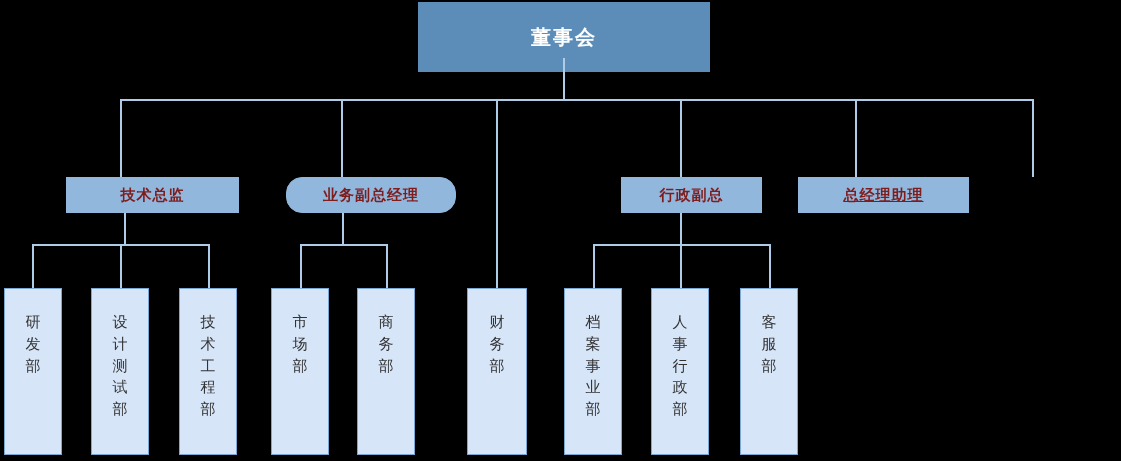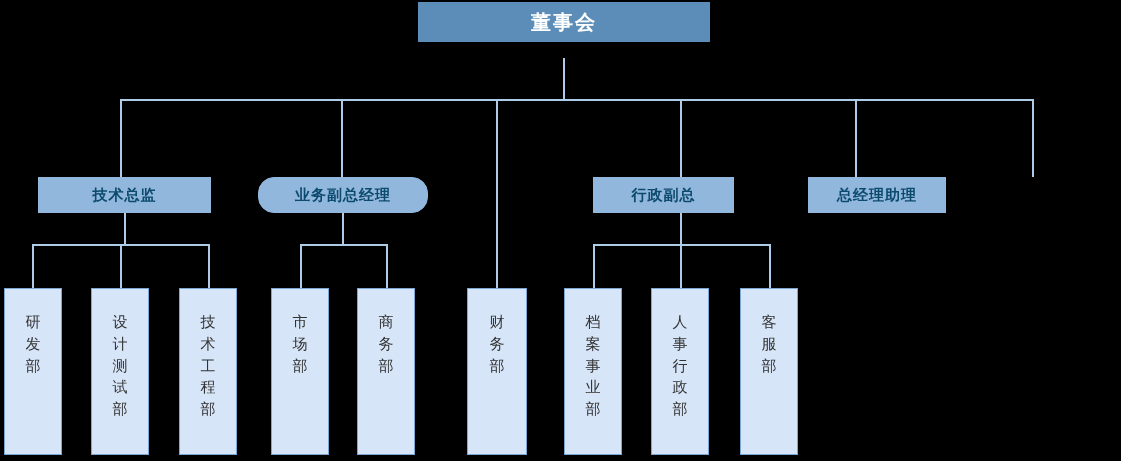--- a/index.html
+++ b/index.html
@@ -39,24 +39,25 @@
     border: 1px solid #5b8db8;
     color: #ffffff;
     font-weight: bold;
     font-size: 20px;
     letter-spacing: 2px;
   }
 
   .node.level2 {
     background: #92b7dd;
     border: 1px solid #92b7dd;
-    color: #0c4a6e;
+    color: #7f1d1d;
     font-weight: bold;
     font-size: 15px;
     letter-spacing: 1px;
+    margin-left: 28px;
   }
 
   .node.leaf {
     background: #d6e5f8;
     border: 1px solid #7aa7d4;
     color: #333333;
     font-size: 15px;
     align-items: flex-start;
     padding-top: 22px;
   }
@@ -68,21 +69,21 @@
   }
   .vtext span {
     display: block;
   }
 </style>
 </head>
 <body>
 
 <div id="stage">
 
-  <div class="node root" style="left:418px; top:2px; width:292px; height:40px;">
+  <div class="node root" style="left:418px; top:2px; width:292px; height:70px;">
     <span>董事会</span>
   </div>
 
   <div class="conn v" style="left:563px; top:58px; height:42px;"></div>
   <div class="conn h" style="left:120px; top:99px; width:913px;"></div>
 
   <div class="conn v" style="left:120px; top:99px; height:78px;"></div>
   <div class="conn v" style="left:341px; top:99px; height:78px;"></div>
   <div class="conn v" style="left:680px; top:99px; height:78px;"></div>
   <div class="conn v" style="left:855px; top:99px; height:78px;"></div>
@@ -95,21 +96,21 @@
   </div>
 
   <div class="node level2" style="left:258px; top:177px; width:170px; height:36px;border-radius:16px;">
     <span>业务副总经理</span>
   </div>
 
   <div class="node level2" style="left:593px; top:177px; width:141px; height:36px;">
     <span>行政副总</span>
   </div>
 
-  <div class="node level2" style="left:808px; top:177px; width:138px; height:36px;">
+  <div class="node level2" style="left:770px; top:177px; width:171px; height:36px;text-decoration:underline;">
     <span>总经理助理</span>
   </div>
 
 
   <div class="conn v" style="left:124px; top:213px; height:32px;"></div>
   <div class="conn h" style="left:32px; top:244px; width:178px;"></div>
   <div class="conn v" style="left:32px; top:244px; height:44px;"></div>
   <div class="conn v" style="left:120px; top:244px; height:44px;"></div>
   <div class="conn v" style="left:208px; top:244px; height:44px;"></div>
 

